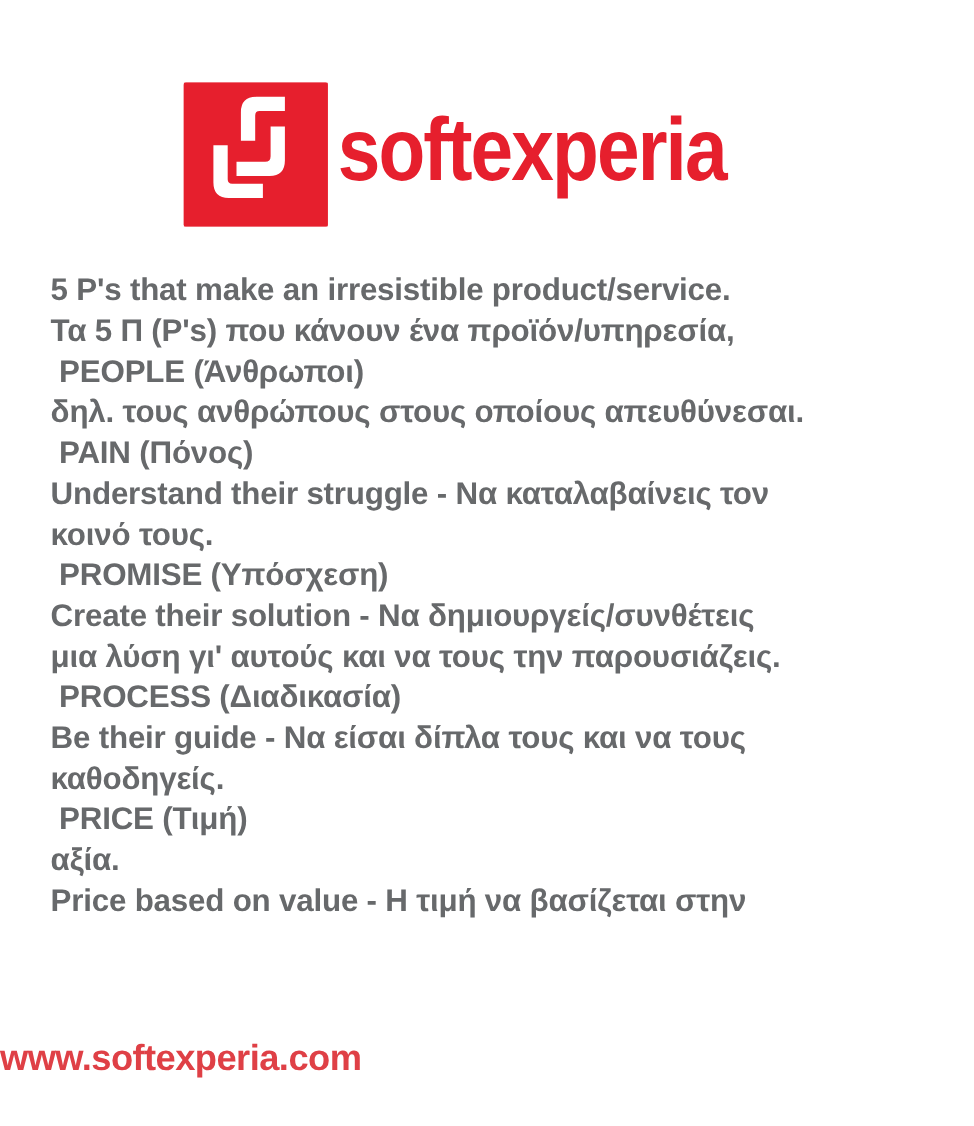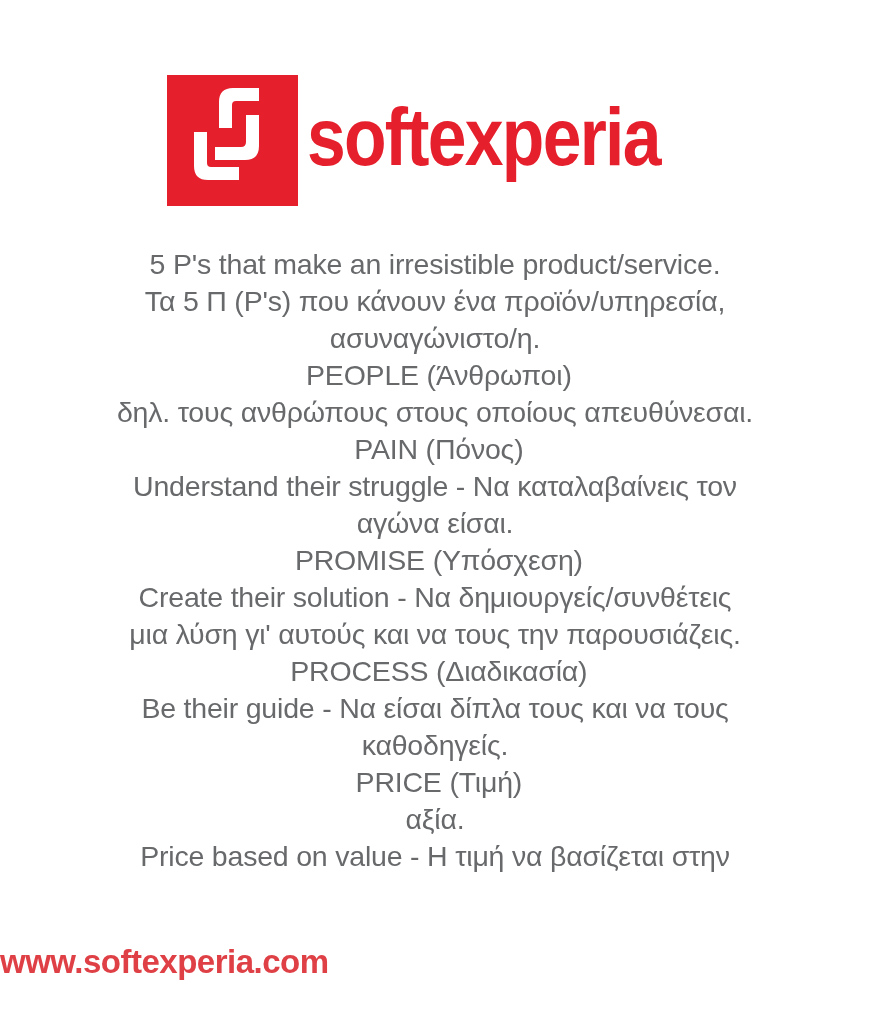--- a/index.html
+++ b/index.html
@@ -45,28 +45,27 @@
     transform: scaleX(0.86);
     transform-origin: left center;
     white-space: nowrap;
     line-height: 1;
     padding-bottom: 6px;
   }
   
   .text-block {
     position: absolute;
     top: 246px;
-    left: 30px;
+    left: 46px;
     width: 810px;
     color: #67696b;
     font-size: 28.5px;
-    font-weight: 400;
+    font-weight: 700;
     line-height: 37px;
     letter-spacing: -0.2px;
-    text-align: center;
   }
   .text-line {
     white-space: pre-wrap;
   }
   
   .footer {
     position: absolute;
     top: 943px;
     left: 0;
     width: 885px;
@@ -92,26 +91,25 @@
         <path fill="#ffffff" d="M 92 40 L 92 71 Q 92 85 78 85 L 48 85 L 48 72 L 74 72 Q 79 72 79 67 L 79 40 Z"></path>
         <path fill="#ffffff" d="M 27 57 L 40 57 L 40 88 Q 40 92 44 92 L 72 92 L 72 105 L 41 105 Q 27 105 27 91 Z"></path>
       </svg>
     </div>
     <div class="wordmark">softexperia</div>
   </div>
 
   <div class="text-block">
     <div class="text-line">5 P's that make an irresistible product/service.</div>
     <div class="text-line">Τα 5 Π (P's) που κάνουν ένα προϊόν/υπηρεσία,</div>
-    <div class="text-line">ασυναγώνιστο/η.</div>
     <div class="text-line"> PEOPLE (Άνθρωποι)</div>
     <div class="text-line">δηλ. τους ανθρώπους στους οποίους απευθύνεσαι.</div>
     <div class="text-line"> PAIN (Πόνος)</div>
     <div class="text-line">Understand their struggle - Να καταλαβαίνεις τον</div>
-    <div class="text-line">αγώνα είσαι.</div>
+    <div class="text-line">κοινό τους.</div>
     <div class="text-line"> PROMISE (Υπόσχεση)</div>
     <div class="text-line">Create their solution - Να δημιουργείς/συνθέτεις</div>
     <div class="text-line">μια λύση γι' αυτούς και να τους την παρουσιάζεις.</div>
     <div class="text-line"> PROCESS (Διαδικασία)</div>
     <div class="text-line">Be their guide - Να είσαι δίπλα τους και να τους</div>
     <div class="text-line">καθοδηγείς.</div>
     <div class="text-line"> PRICE (Τιμή)</div>
     <div class="text-line">αξία.</div>
     <div class="text-line">Price based on value - Η τιμή να βασίζεται στην</div>
   </div>

